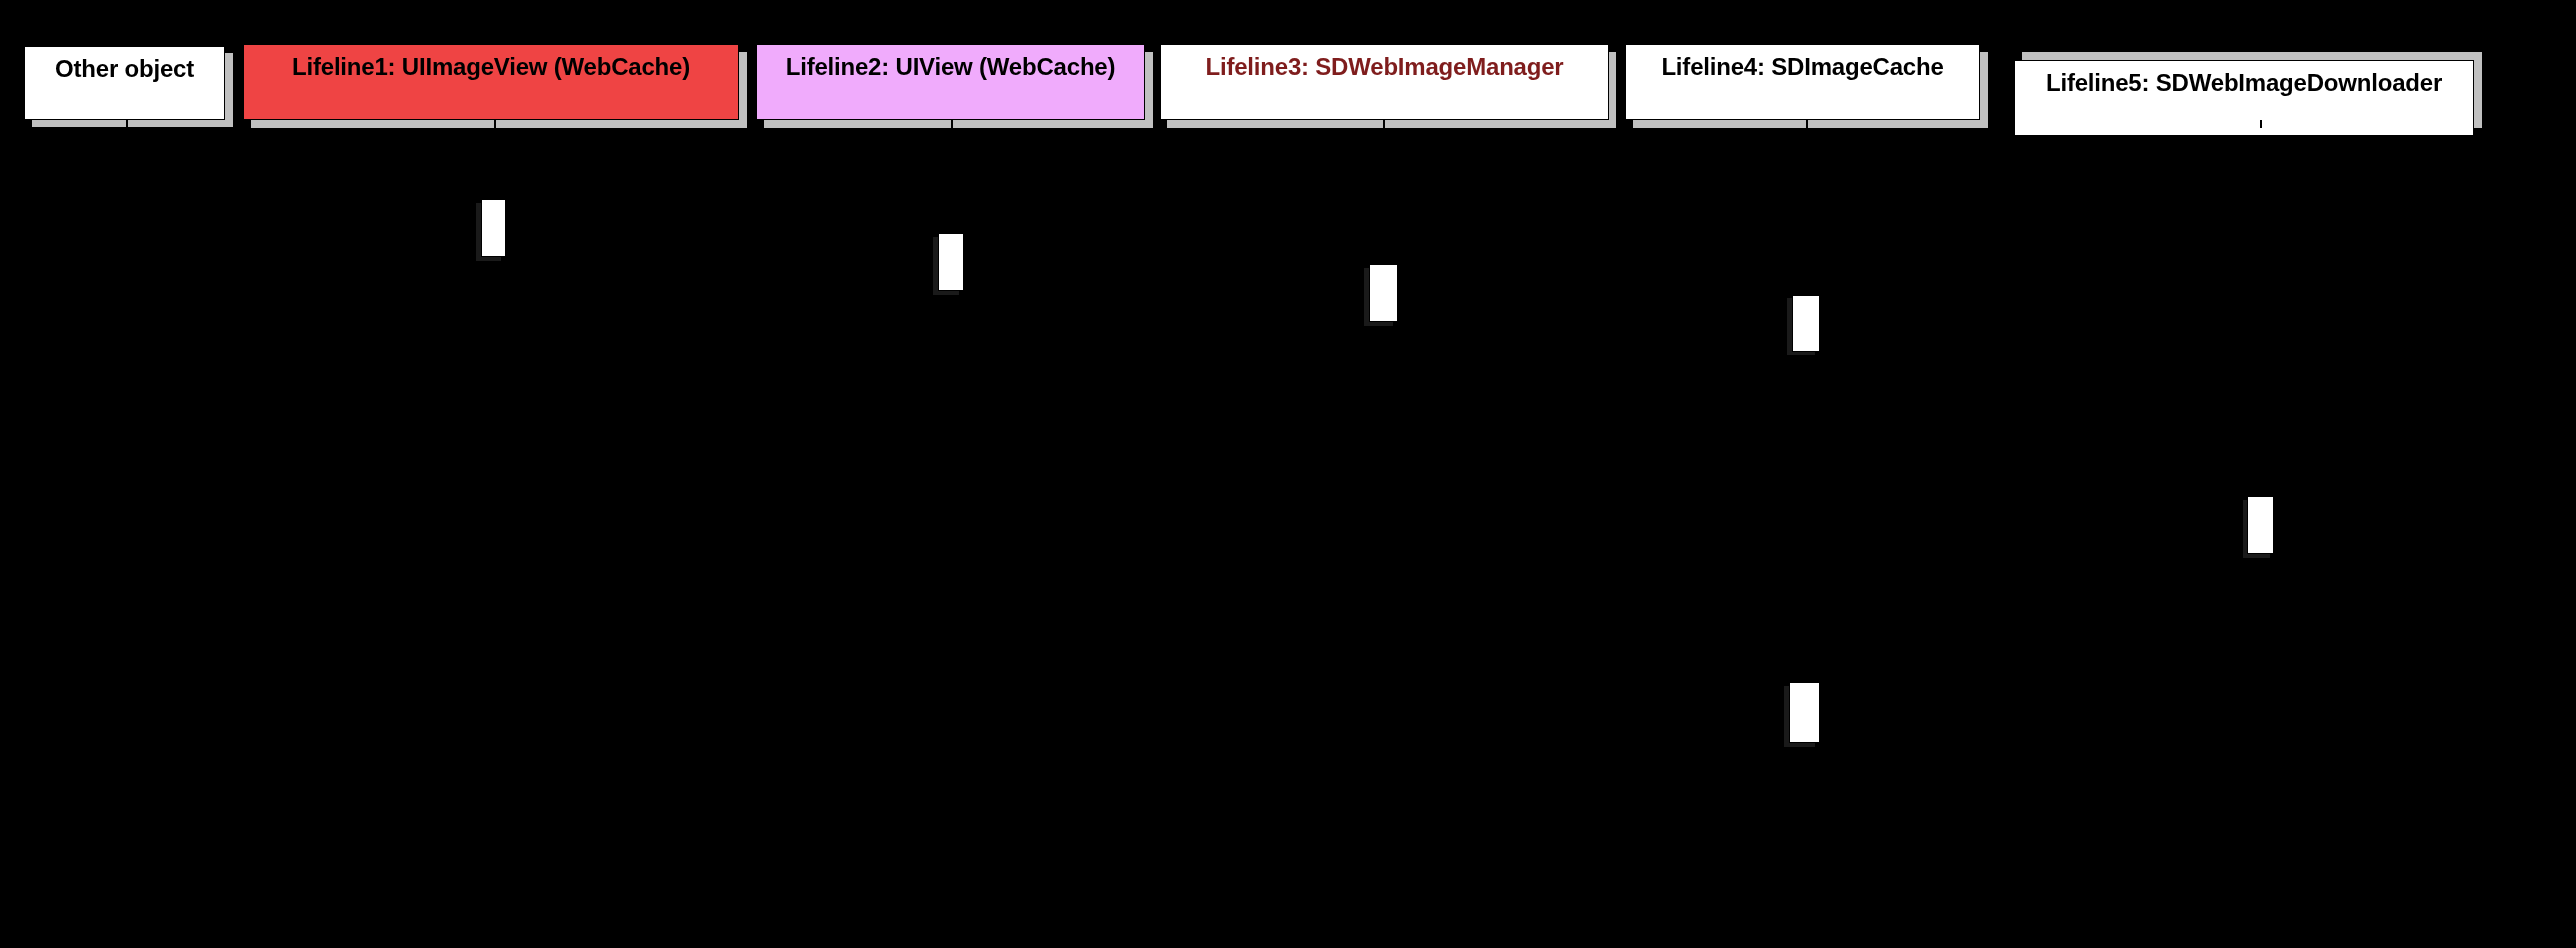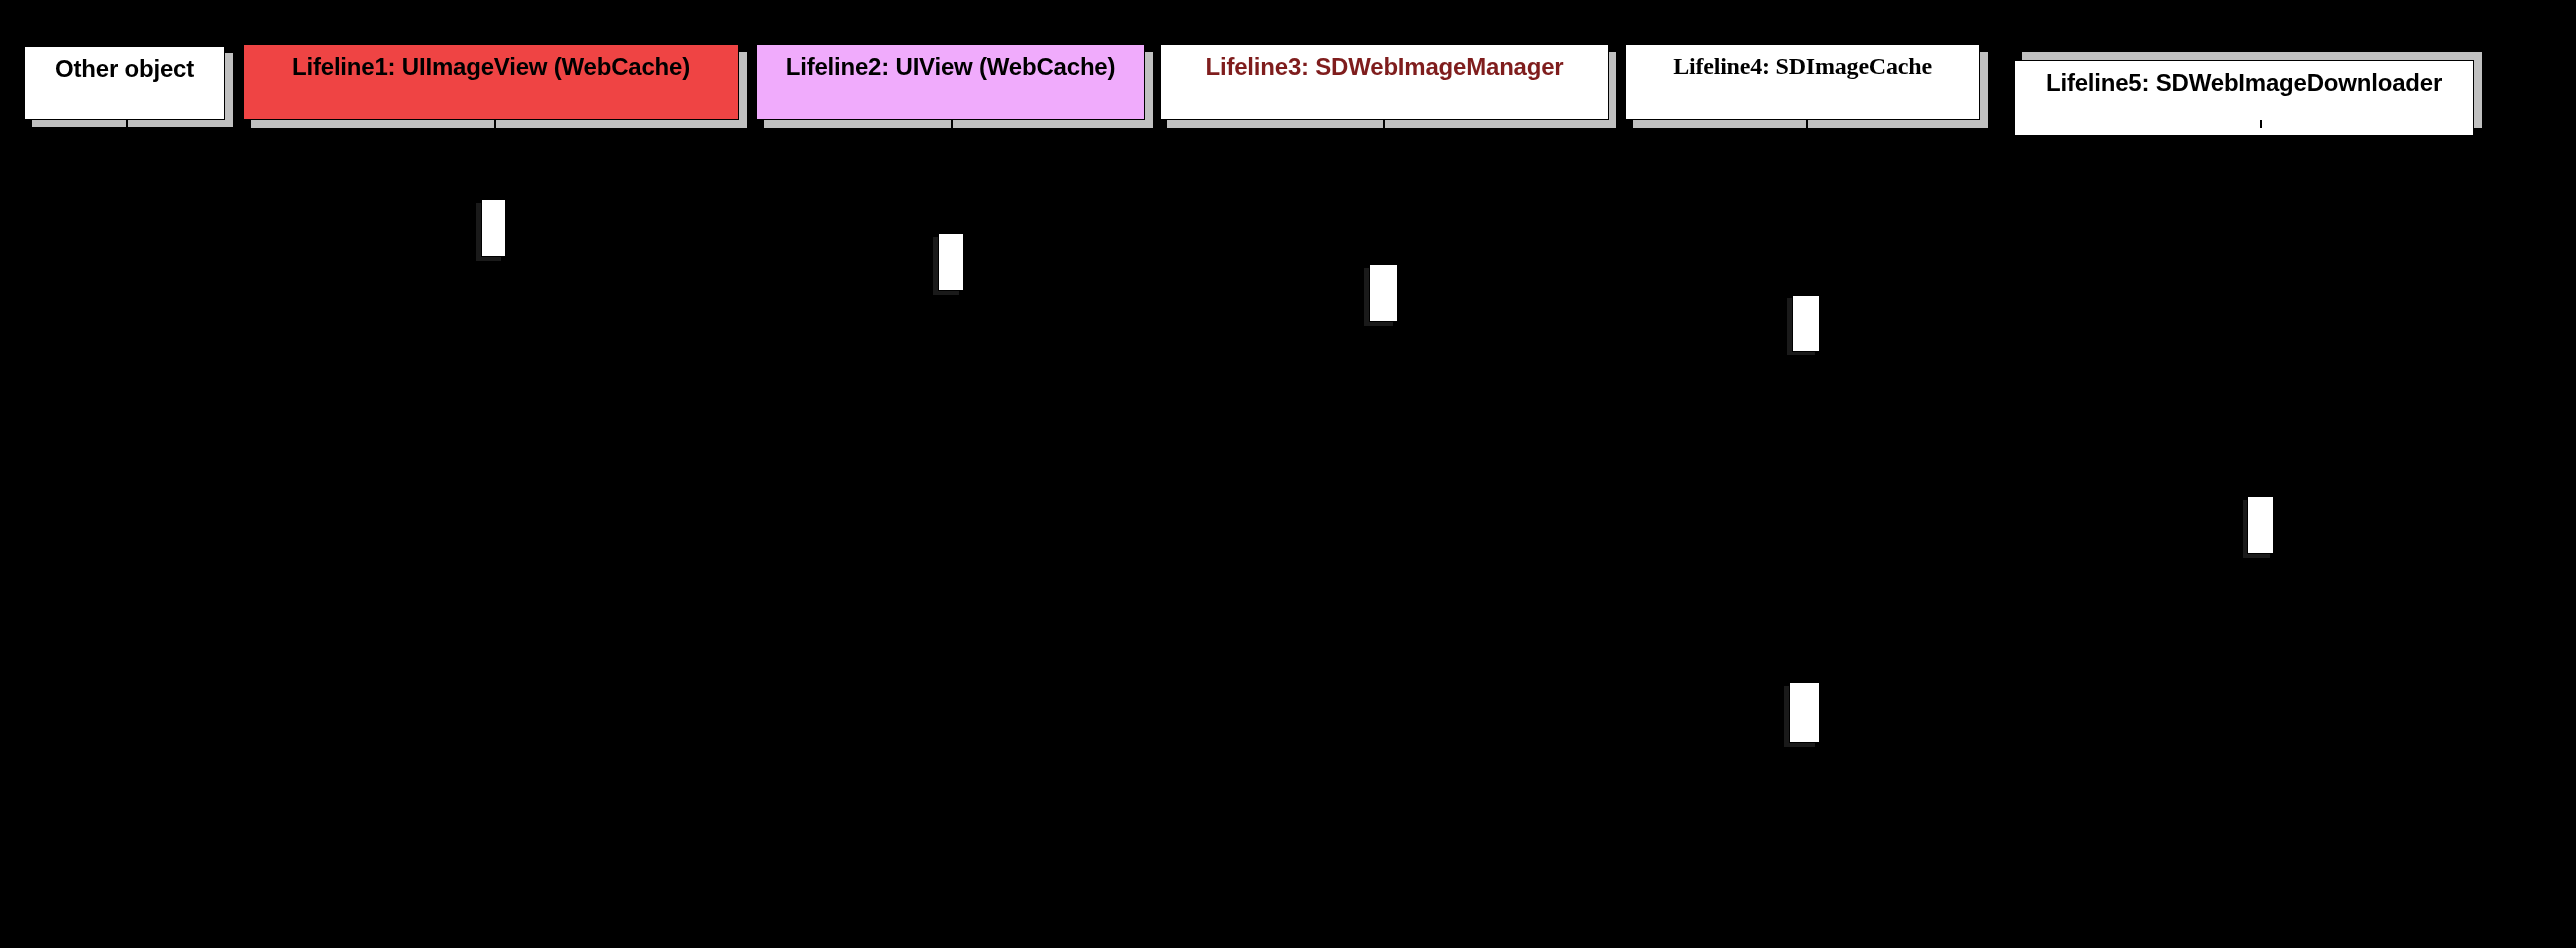--- a/index.html
+++ b/index.html
@@ -111,21 +111,21 @@
     <div class="lifeline-tick" style="left: 1383px; top: 120px; height: 7.8px; background: rgb(0, 0, 0);"></div>
     <div class="lifeline-header" style="left: 1160px; top: 44px; width: 449px; height: 76px; background: rgb(255, 255, 255); border-color: rgb(0, 0, 0);">
       <span class="lifeline-header-label" style="color: #7f1d1d;">Lifeline3: SDWebImageManager</span>
     </div>
     <div class="activation-shadow" style="left: 1364px; top: 268px; width: 29px; height: 58px;"></div>
     <div class="activation-bar" style="left: 1369px; top: 264px; width: 29px; height: 58px; background: rgb(255, 255, 255); border-color: rgb(0, 0, 0);"></div>
     <div class="lifeline-header-shadow" style="left: 1633px; top: 52px; width: 355px; height: 76px; background: rgb(192, 192, 192);"></div>
     <div class="lifeline-line" style="left: 1806px; top: 120px; height: 829px; border-left-color: rgb(0, 0, 0);"></div>
     <div class="lifeline-tick" style="left: 1806px; top: 120px; height: 7.8px; background: rgb(0, 0, 0);"></div>
     <div class="lifeline-header" style="left: 1625px; top: 44px; width: 355px; height: 76px; background: rgb(255, 255, 255); border-color: rgb(0, 0, 0);">
-      <span class="lifeline-header-label" style="color: rgb(0, 0, 0); font-family: Liberation Serif, serif;">Lifeline4: SDImageCache</span>
+      <span class="lifeline-header-label" style="color: rgb(0, 0, 0);">Lifeline4: SDImageCache</span>
     </div>
     <div class="activation-shadow" style="left: 1787px; top: 298px; width: 28px; height: 57px;"></div>
     <div class="activation-bar" style="left: 1792px; top: 295px; width: 28px; height: 57px; background: rgb(255, 255, 255); border-color: rgb(0, 0, 0);"></div>
     <div class="activation-shadow" style="left: 1784px; top: 686px; width: 31px; height: 61px;"></div>
     <div class="activation-bar" style="left: 1789px; top: 682px; width: 31px; height: 61px; background: rgb(255, 255, 255); border-color: rgb(0, 0, 0);"></div>
     <div class="lifeline-header-shadow" style="left: 2022px; top: 52px; width: 460px; height: 76px; background: rgb(192, 192, 192);"></div>
     <div class="lifeline-line" style="left: 2260px; top: 120px; height: 829px; border-left-color: rgb(0, 0, 0);"></div>
     <div class="lifeline-tick" style="left: 2260px; top: 120px; height: 7.8px; background: rgb(0, 0, 0);"></div>
     <div class="lifeline-header" style="left: 2014px; top: 60px; width: 460px; height: 76px; background: rgb(255, 255, 255); border-color: rgb(0, 0, 0);">
       <span class="lifeline-header-label" style="color: rgb(0, 0, 0);">Lifeline5: SDWebImageDownloader</span>

